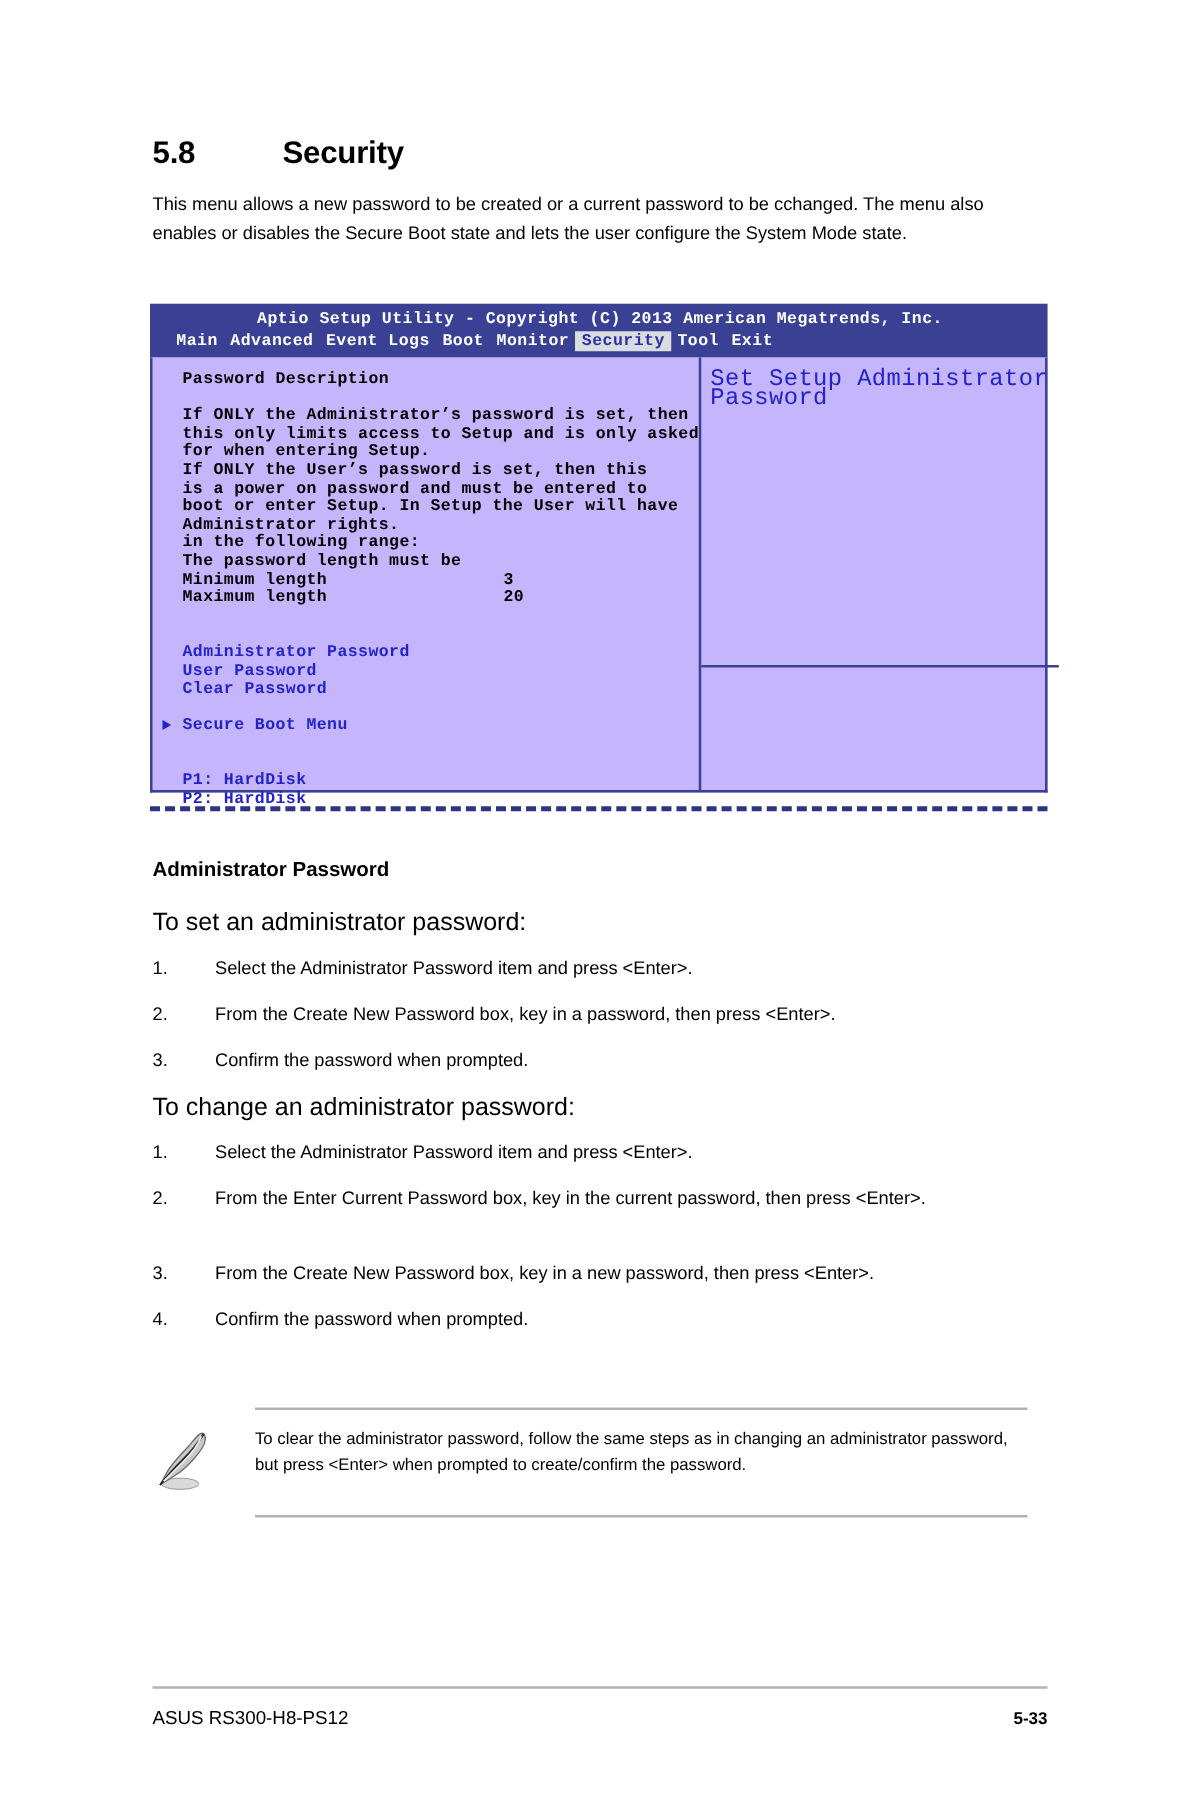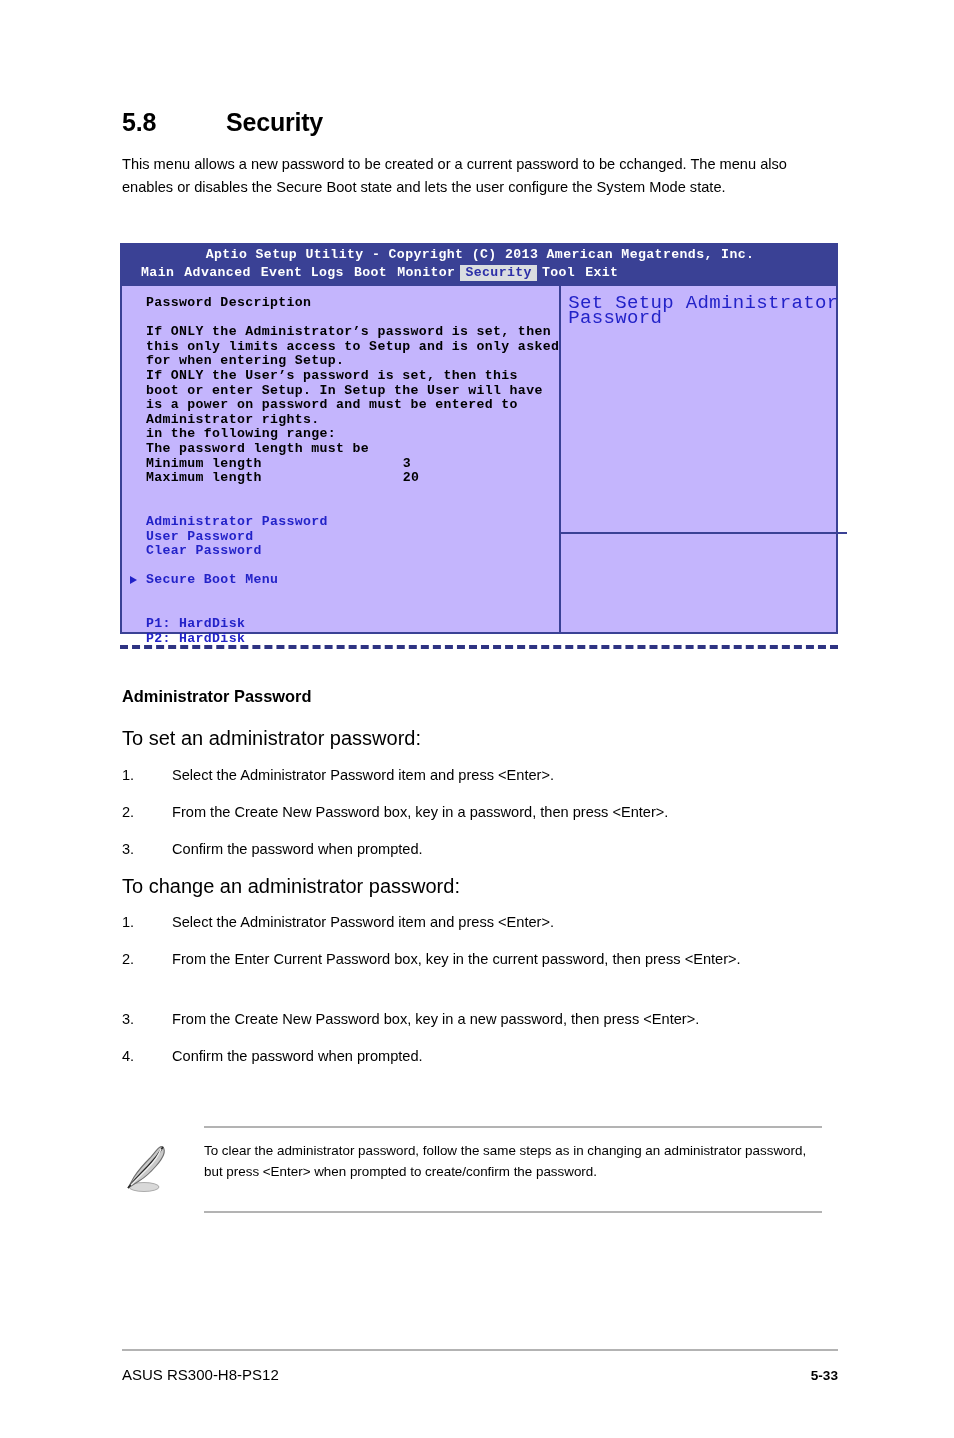--- a/index.html
+++ b/index.html
@@ -263,22 +263,22 @@
     </div>
 
     <div class="bios-body">
       <div class="bios-left">
         <div class="mono-line">Password Description</div>
         <div class="mono-line blank">&nbsp;</div>
         <div class="mono-line">If ONLY the Administrator’s password is set, then</div>
         <div class="mono-line">this only limits access to Setup and is only asked</div>
         <div class="mono-line">for when entering Setup.</div>
         <div class="mono-line">If ONLY the User’s password is set, then this</div>
+        <div class="mono-line">is a power on password and must be entered to</div>
         <div class="mono-line">boot or enter Setup. In Setup the User will have</div>
-        <div class="mono-line">is a power on password and must be entered to</div>
         <div class="mono-line">Administrator rights.</div>
         <div class="mono-line">in the following range:</div>
         <div class="mono-line">The password length must be</div>
         <div class="mono-line"><span>Minimum length</span><span style="display:inline-block;width:141px"></span><span>3</span></div>
         <div class="mono-line"><span>Maximum length</span><span style="display:inline-block;width:141px"></span><span>20</span></div>
         <div class="mono-line blank">&nbsp;</div>
         <div class="mono-line blank">&nbsp;</div>
         <div class="mono-line blue">Administrator Password</div>
         <div class="mono-line blue">User Password</div>
         <div class="mono-line blue">Clear Password</div>

